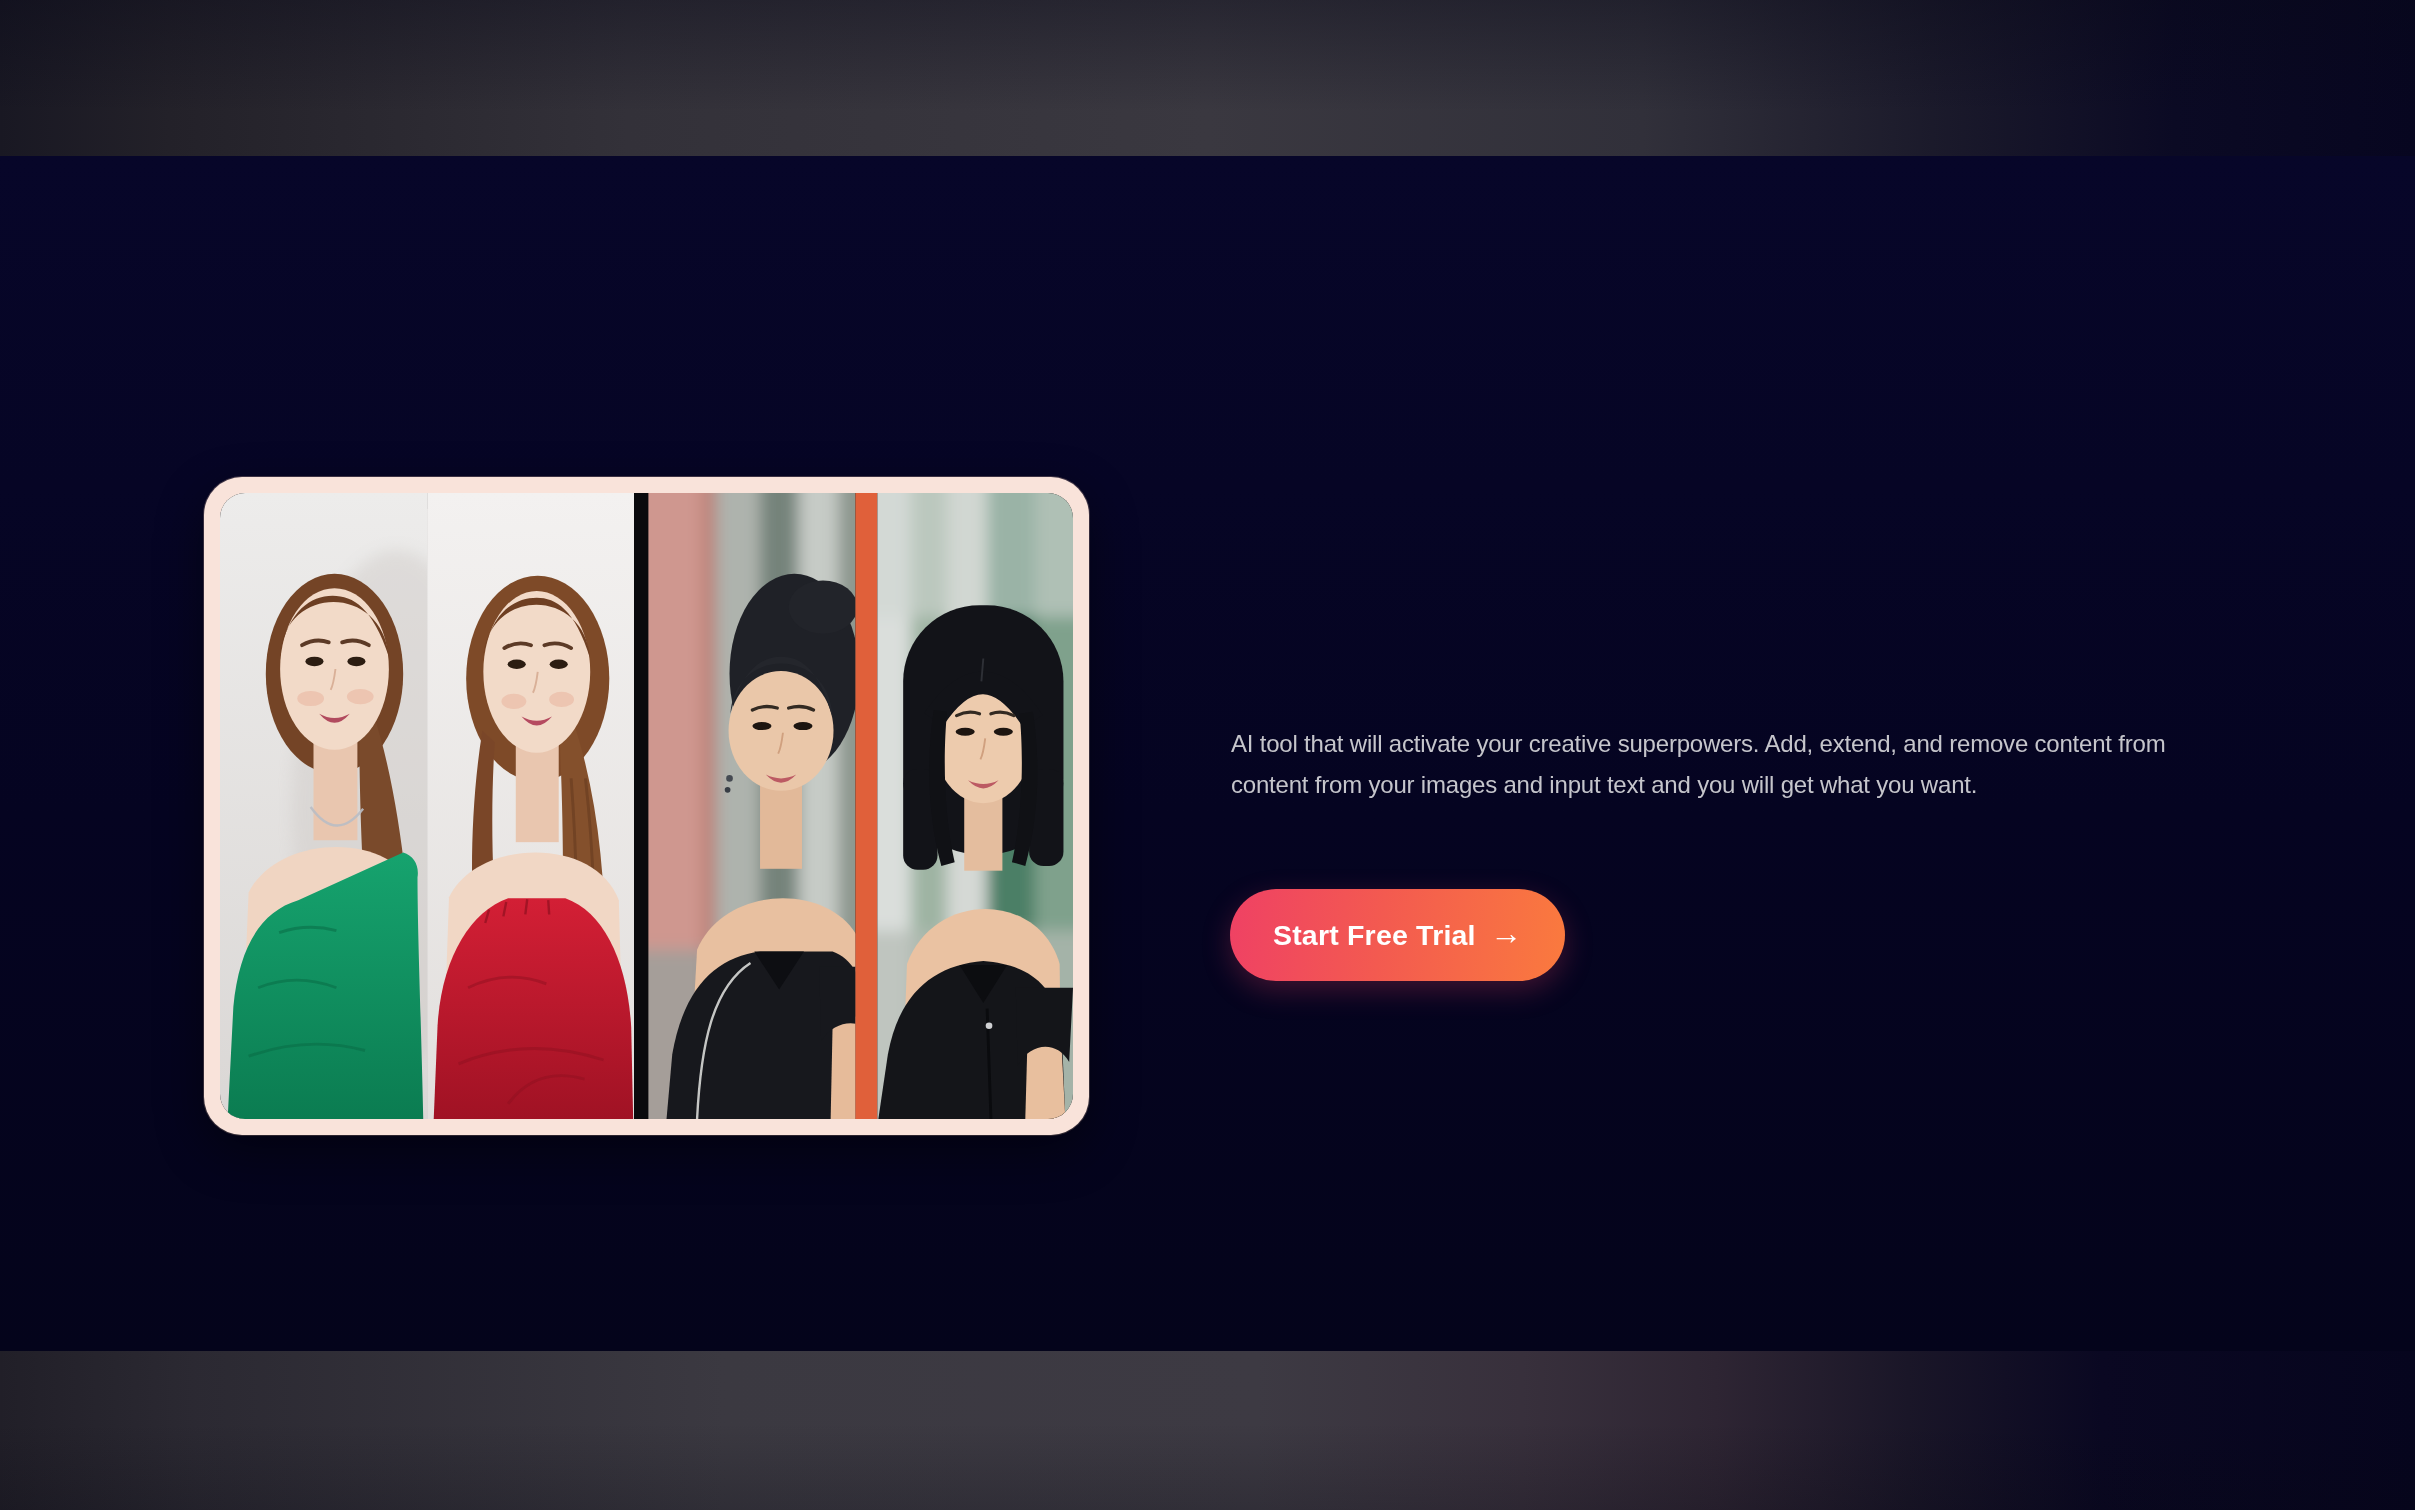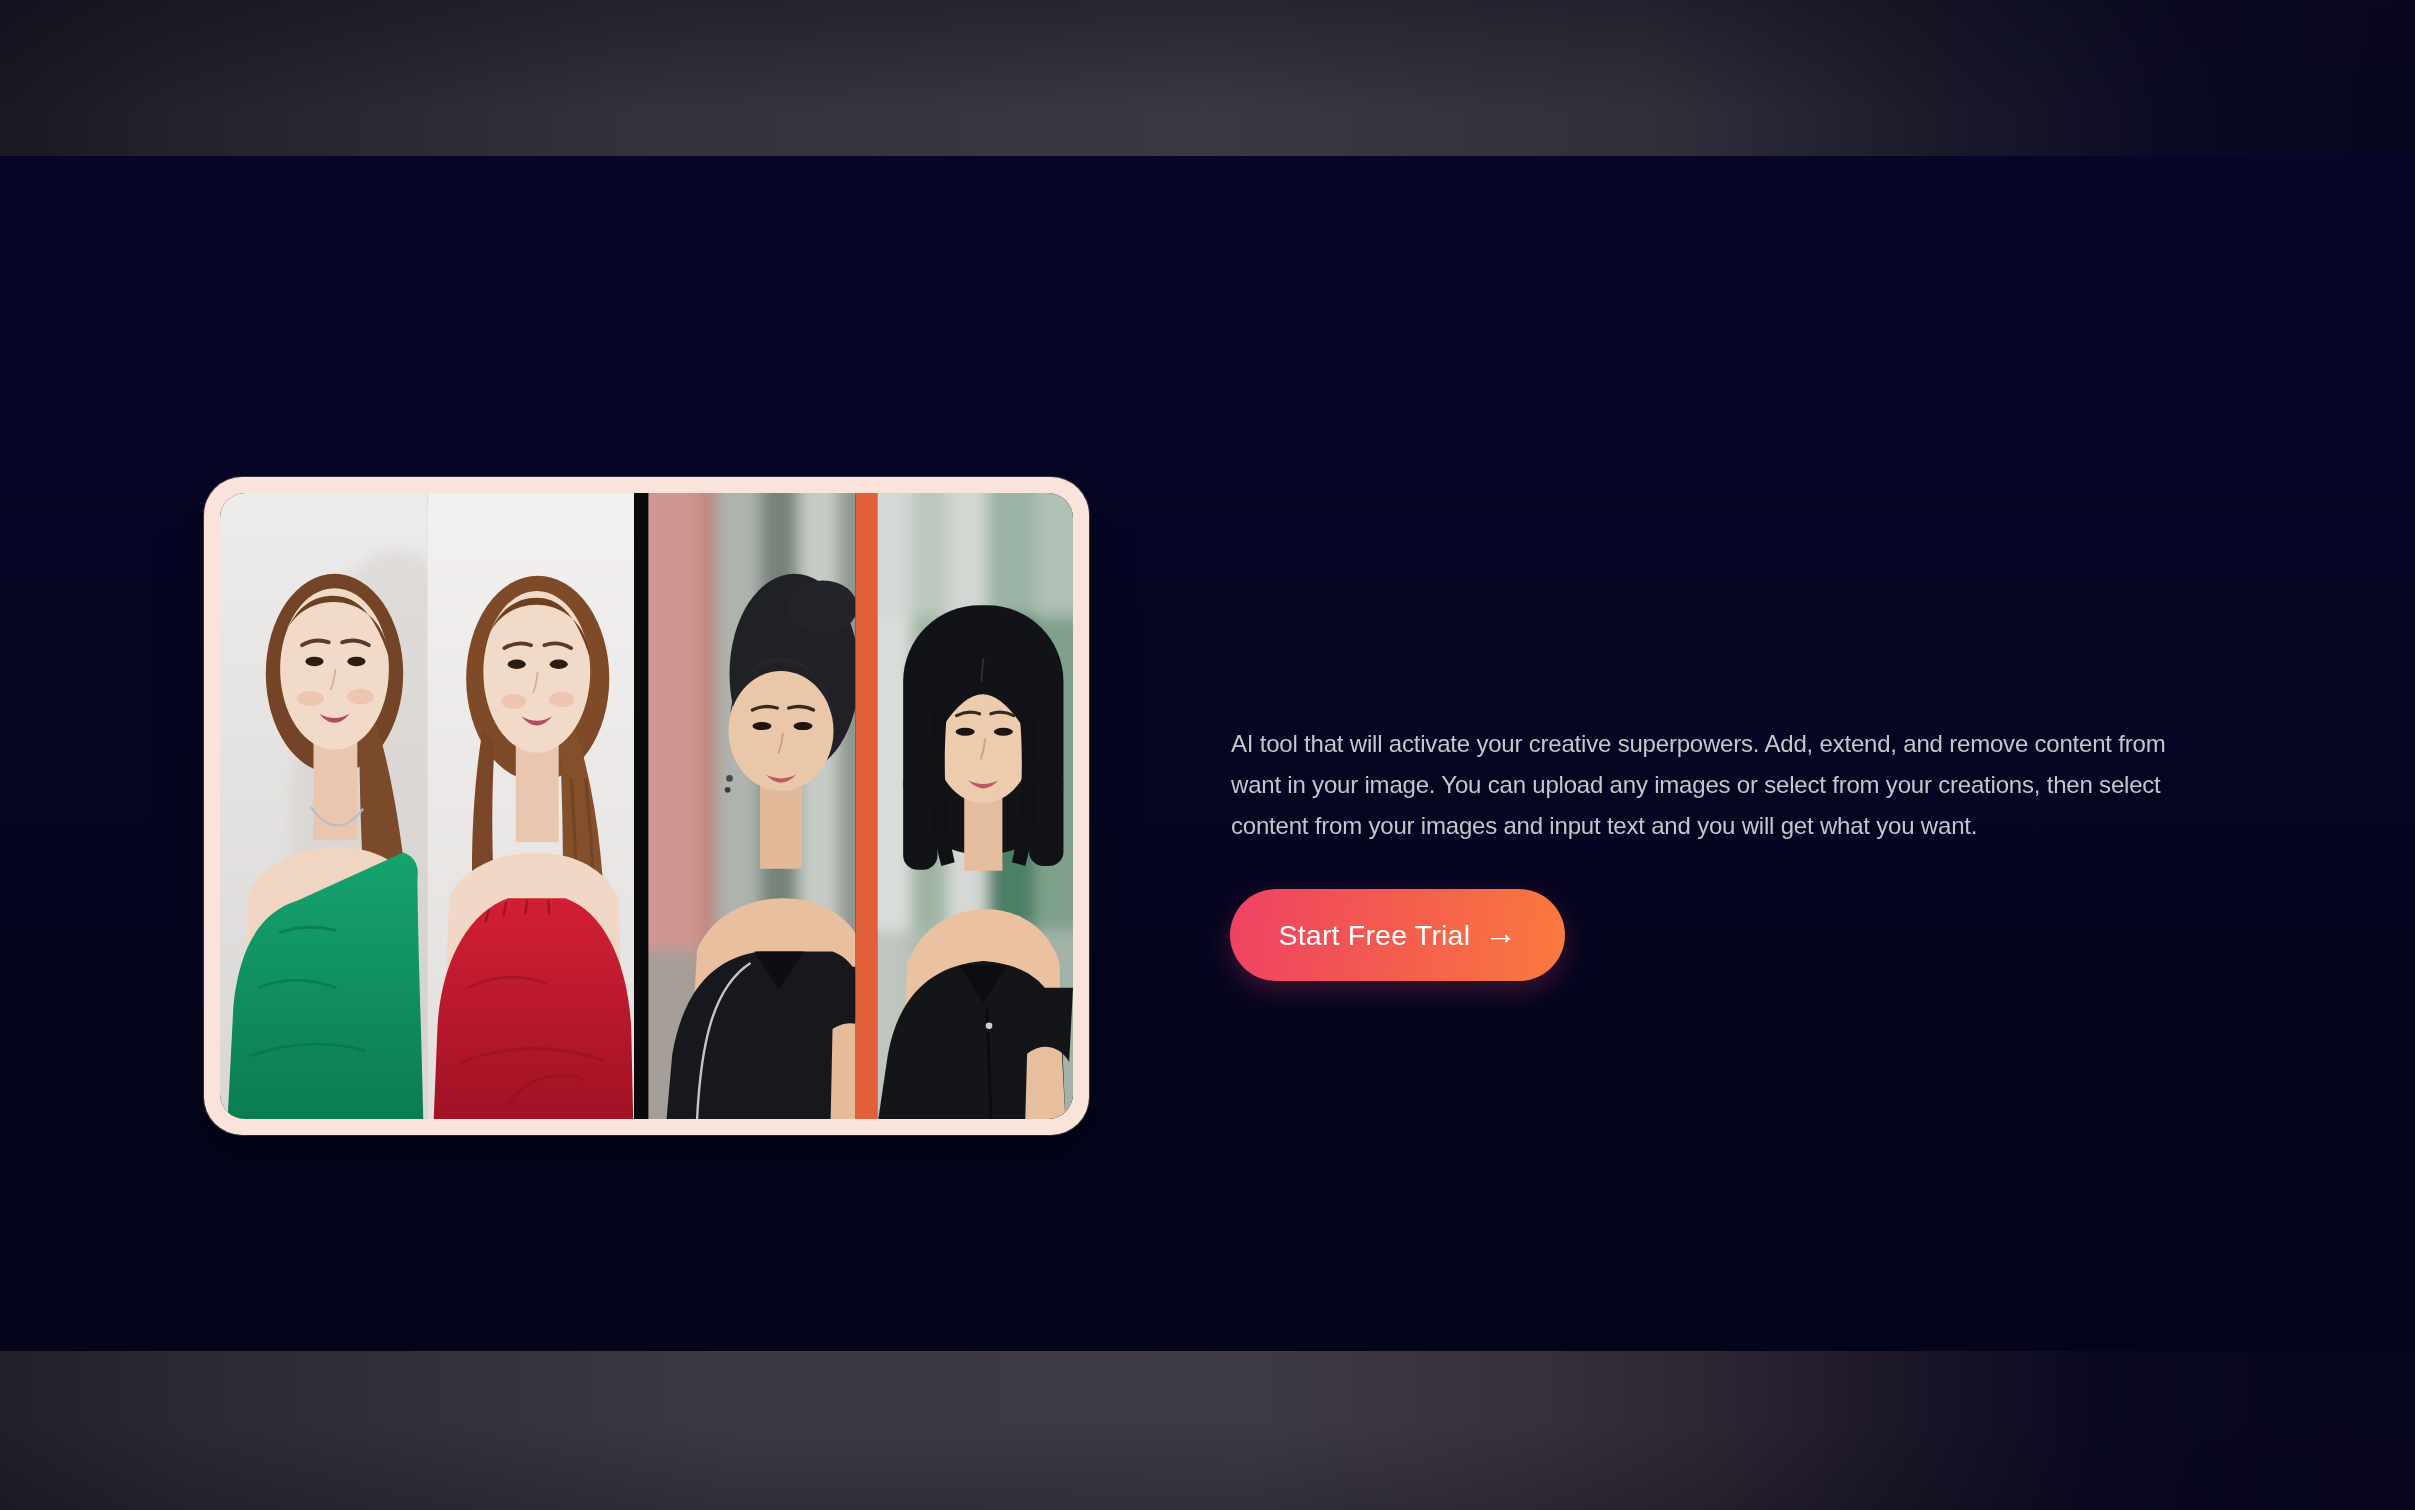--- a/index.html
+++ b/index.html
@@ -33,21 +33,21 @@
     font-size:57px;line-height:57px;font-weight:700;letter-spacing:-1px;color:#ffffff;}
   .desc{position:absolute;left:1231px;top:567px;
     font-size:24px;line-height:41px;color:#c5c5cb;letter-spacing:-0.2px;}
   .desc-line{white-space:nowrap;}
 
   .cta{position:absolute;left:1230px;top:733px;width:335px;height:92px;border:none;
     border-radius:47px;cursor:pointer;display:flex;align-items:center;justify-content:center;gap:14.3px;
     background:linear-gradient(96deg,#ef4164 0%,#f35a50 45%,#fa7a3e 100%);
     color:#ffffff;font-family:"Liberation Sans",sans-serif;
     box-shadow:0 9.5px 28.5px rgba(239,65,100,.25);}
-  .cta .label{font-size:28.5px;font-weight:400;letter-spacing:0.2px;}
+  .cta .label{font-size:28.5px;font-weight:700;letter-spacing:0.2px;}
   .cta .arrow{font-size:32px;font-weight:700;line-height:1;transform:translateY(-1.9px);}
 </style>
 </head>
 <body>
 
 <div class="stage">
 
   <div class="band band-top"></div>
 
   <section class="hero">
@@ -198,21 +198,20 @@
             <path d="M802,258 Q800,274 797,280" stroke="#d0a07f" stroke-width="2" fill="none"></path>
             <path d="M784,302 Q800,310 816,302 Q800,319 784,302 Z" fill="#bc5a63"></path>
           </g>
         </svg>
       </div>
     </figure>
 
 
     <div class="desc">
       <div class="desc-line">AI tool that will activate your creative superpowers. Add, extend, and remove content from</div>
-      <div class="desc-line">want in your image. You can upload any images or select from your creations, then select</div>
       <div class="desc-line">content from your images and input text and you will get what you want.</div>
     </div>
 
     <button class="cta">
       <span class="label">Start Free Trial</span>
       <span class="arrow">→</span>
     </button>
 
   </section>
 

